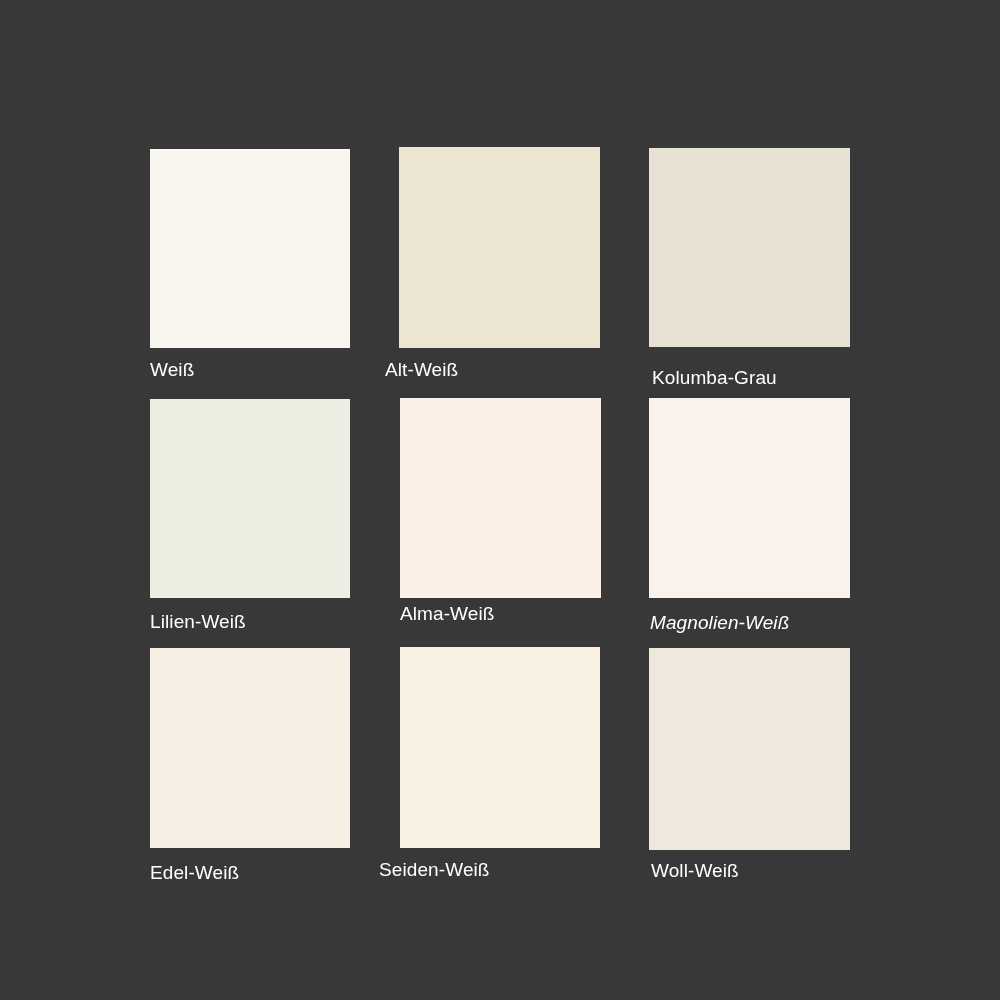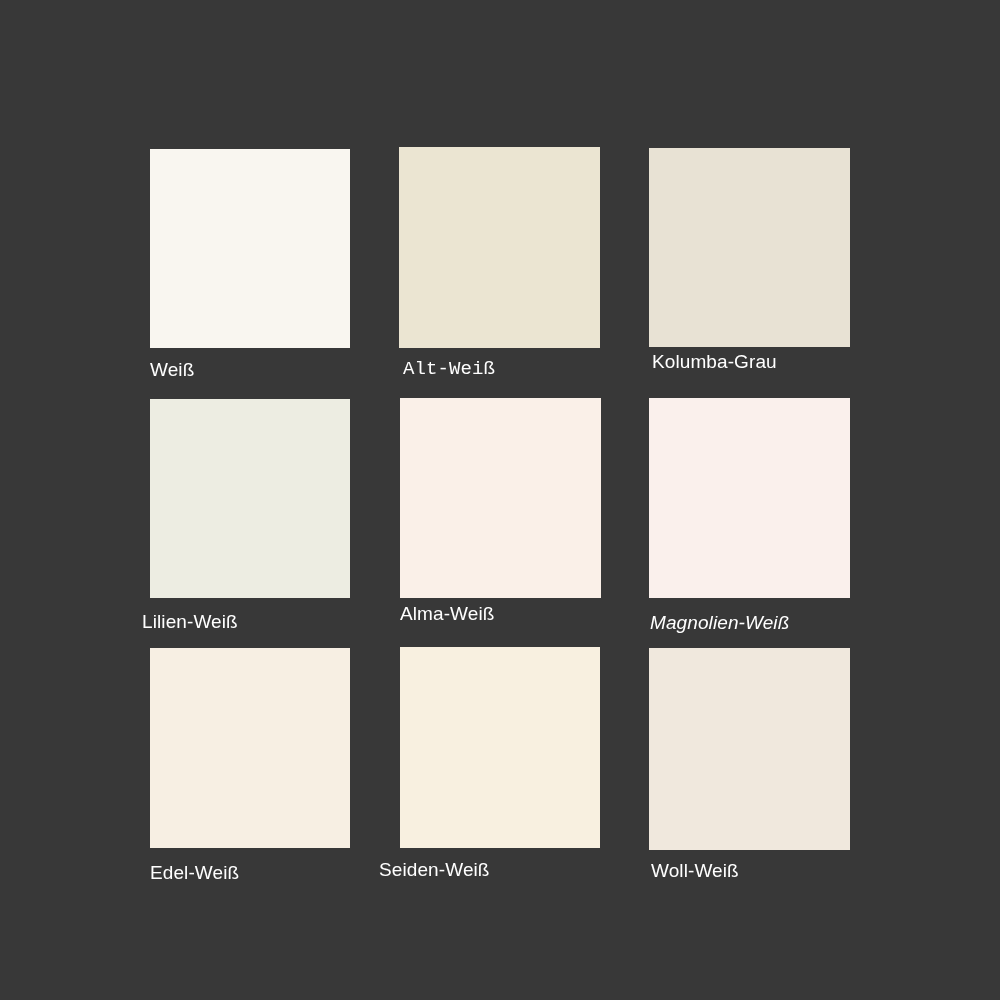--- a/index.html
+++ b/index.html
@@ -42,29 +42,29 @@
   }
 </style>
 </head>
 <body style="background: rgb(56, 56, 56);">
 
 <div id="palette">
     <div class="swatch-label" style="left: 150px; top: 360px;">Weiß</div>
     <div class="swatch-cell" style="left: 150px; top: 149px; width: 200px; height: 199px;">
       <div class="swatch-chip" style="width: 200px; height: 199px; background-color: rgb(249, 246, 240);"></div>
     </div>
-    <div class="swatch-label" style="left: 403px; top: 360px; font-family: Liberation Mono, monospace;">Alt-Weiß</div>
+    <div class="swatch-label" style="left: 385px; top: 360px;">Alt-Weiß</div>
     <div class="swatch-cell" style="left: 399px; top: 147px; width: 201px; height: 201px;">
       <div class="swatch-chip" style="width: 201px; height: 201px; background-color: rgb(235, 229, 210);"></div>
     </div>
-    <div class="swatch-label" style="left: 652px; top: 352px;">Kolumba-Grau</div>
+    <div class="swatch-label" style="left: 652px; top: 368px;">Kolumba-Grau</div>
     <div class="swatch-cell" style="left: 649px; top: 148px; width: 201px; height: 199px;">
       <div class="swatch-chip" style="width: 201px; height: 199px; background-color: rgb(232, 226, 212);"></div>
     </div>
-    <div class="swatch-label" style="left: 142px; top: 612px;">Lilien-Weiß</div>
+    <div class="swatch-label" style="left: 150px; top: 612px;">Lilien-Weiß</div>
     <div class="swatch-cell" style="left: 150px; top: 399px; width: 200px; height: 199px;">
       <div class="swatch-chip" style="width: 200px; height: 199px; background-color: rgb(237, 237, 226);"></div>
     </div>
     <div class="swatch-label" style="left: 400px; top: 604px;">Alma-Weiß</div>
     <div class="swatch-cell" style="left: 400px; top: 398px; width: 201px; height: 200px;">
       <div class="swatch-chip" style="width: 201px; height: 200px; background-color: rgb(250, 240, 232);"></div>
     </div>
     <div class="swatch-label" style="left: 650px; top: 613px; font-style: italic;">Magnolien-Weiß</div>
     <div class="swatch-cell" style="left: 649px; top: 398px; width: 201px; height: 200px;">
       <div class="swatch-chip" style="width: 201px; height: 200px; background-color: rgb(250, 240, 236);"></div>

